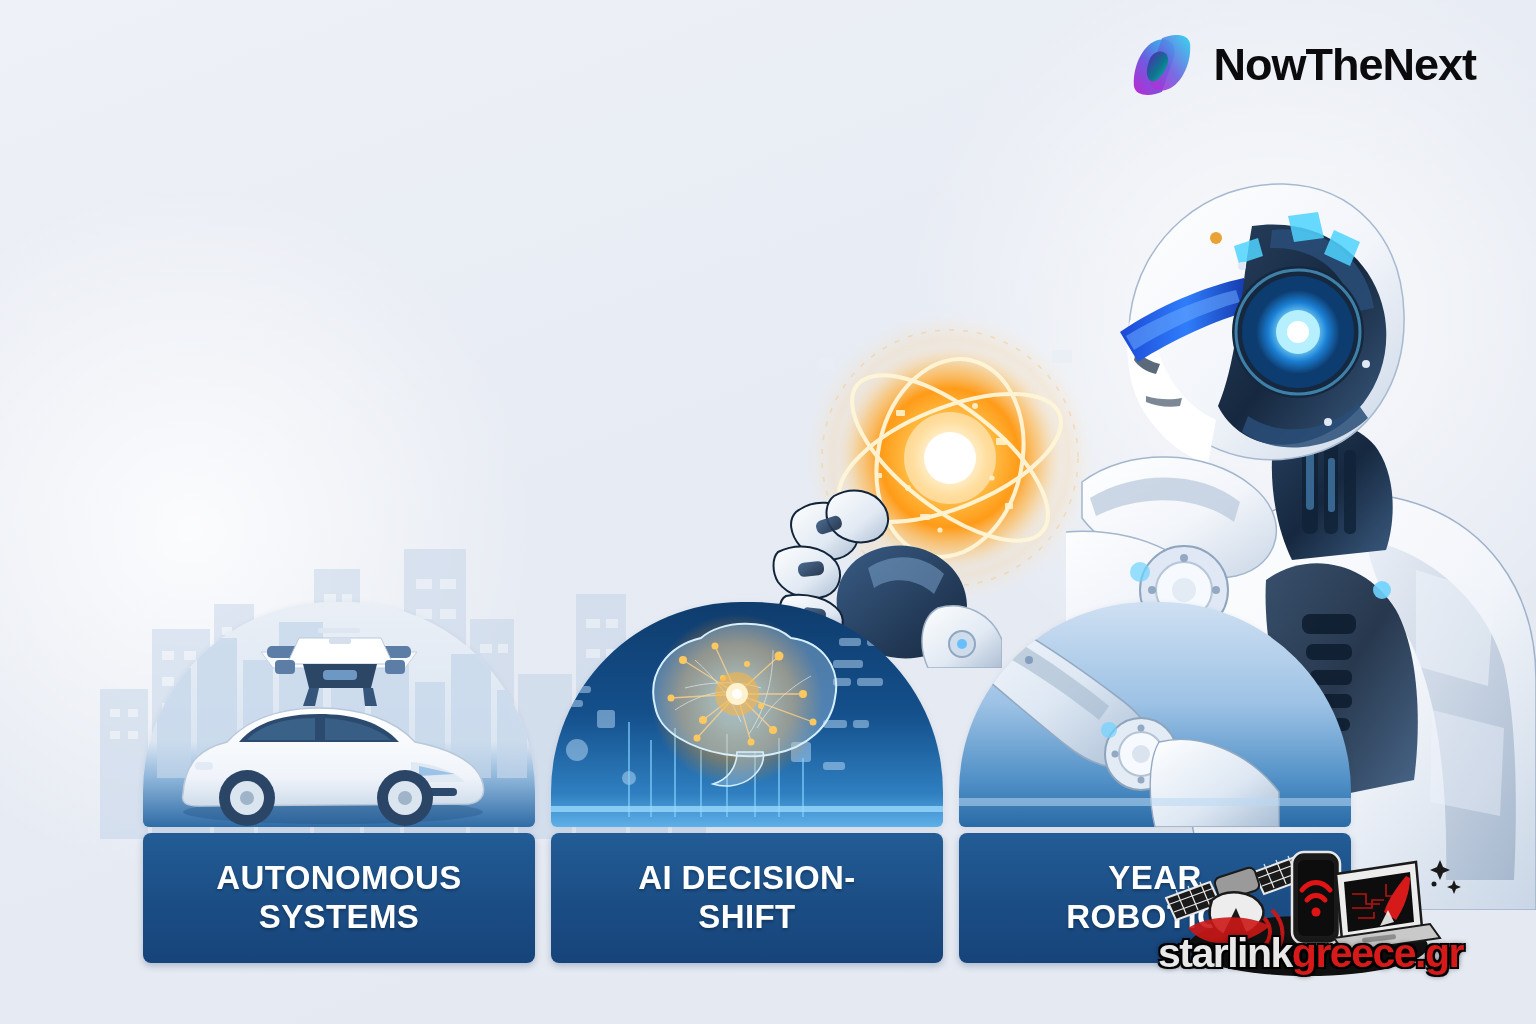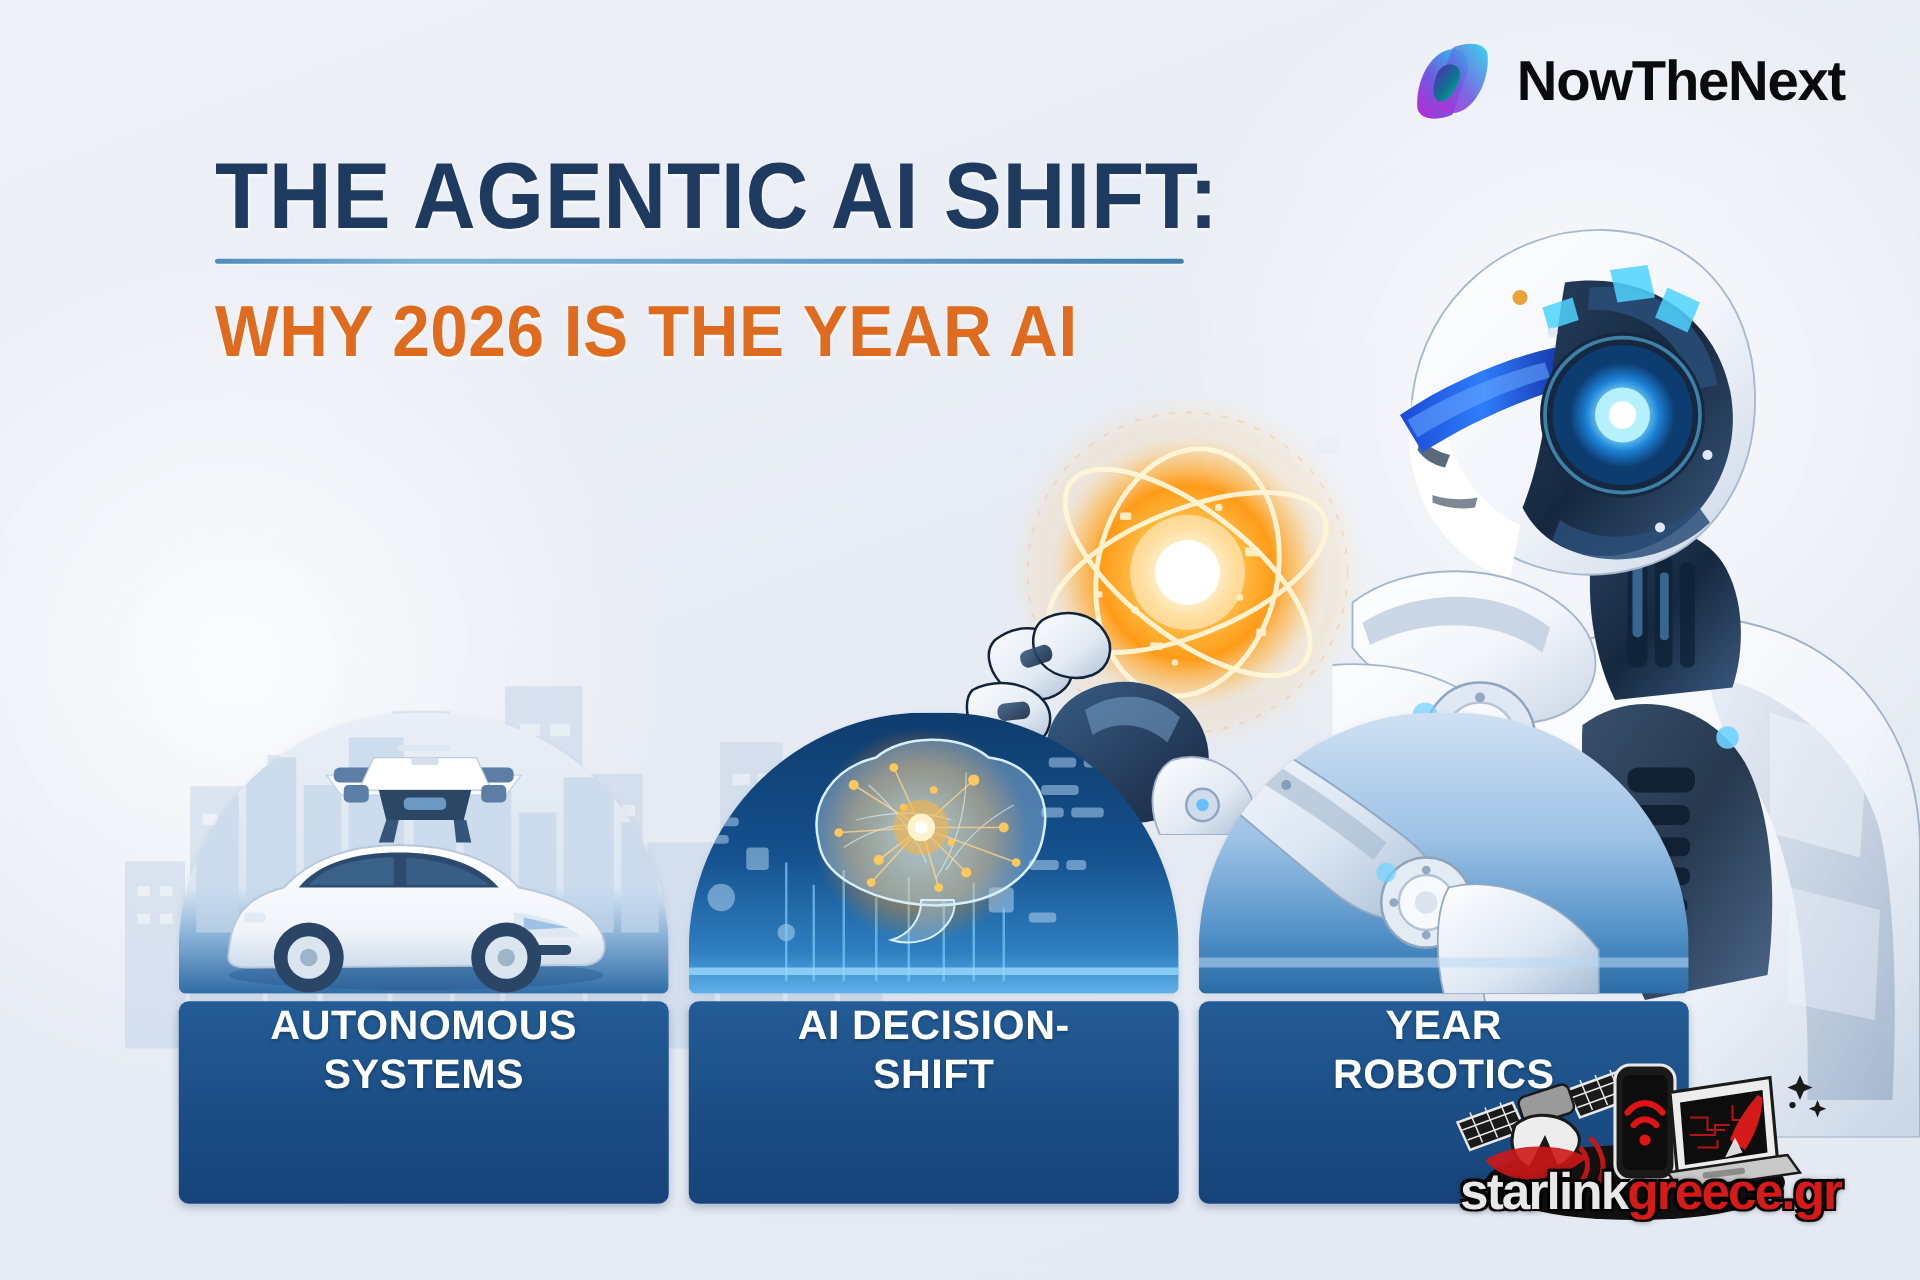--- a/index.html
+++ b/index.html
@@ -56,37 +56,37 @@
   
   #robot{position:absolute;right:0;top:120px;width:470px;height:790px;}
 
   
   .card{position:absolute;bottom:61px;width:392px;}
   .card .arch{
     position:relative;height:225px;border-radius:190px 190px 6px 6px;overflow:hidden;
     box-shadow:0 2px 6px rgba(40,70,110,.10);
   }
   .card .bar{
-    margin-top:6px;height:162px;border-radius:8px;
+    margin-top:6px;height:130px;border-radius:8px;
     background:linear-gradient(180deg,#235c96 0%,#1b4d84 55%,#16447a 100%);
     box-shadow:0 3px 7px rgba(25,60,105,.28);
-    display:flex;justify-content:center;text-align:center;
+    display:flex;align-items:center;justify-content:center;text-align:center;
   }
   .card .bar span{
     color:#fff;font-size:33px;font-weight:700;line-height:1.18;letter-spacing:.4px;
     text-shadow:0 2px 3px rgba(0,0,0,.28);
     font-family:"Liberation Sans",sans-serif;
   }
   #card1{left:143px;}
   #card2{left:551px;}
   #card3{left:959px;}
 
   
   #watermark{position:absolute;left:1148px;top:838px;width:330px;height:160px;}
-  #watermark .wm-text{position:absolute;left:20px;top:92px;font-size:41px;font-weight:700;
+  #watermark .wm-text{position:absolute;left:10px;top:92px;font-size:41px;font-weight:700;
     letter-spacing:-1.5px;font-family:"Liberation Sans",sans-serif;}
   #watermark .wm-a{color:#e8e8e8;text-shadow:0 0 6px #000,2px 2px 0 #000,-2px 2px 0 #000,
      2px -2px 0 #000,-2px -2px 0 #000;}
   #watermark .wm-b{color:#d61a1a;text-shadow:0 0 6px #000,2px 2px 0 #000,-2px 2px 0 #000,
      2px -2px 0 #000,-2px -2px 0 #000;}
 </style>
 </head>
 <body>
 
 <div id="stage">
@@ -157,25 +157,20 @@
           <stop offset="1" stop-color="#14b8a6"></stop>
         </linearGradient>
       </defs>
       <path d="M12 78 C10 50 26 20 46 16 C62 13 70 24 66 40 L50 86 C38 92 14 94 12 78 Z" fill="url(#lg1)"></path>
       <path d="M88 22 C90 50 74 80 54 84 C38 87 30 76 34 60 L50 14 C62 8 86 6 88 22 Z" fill="url(#lg1)" opacity=".9"></path>
       <path d="M40 34 C50 28 60 34 58 46 C56 58 46 70 40 72 C32 74 28 64 30 54 C32 44 34 38 40 34 Z" fill="url(#lg2)"></path>
     </svg>
     <div class="word">NowTheNext</div>
   </div>
 
-  <div id="headline">
-    <div class="h-main">THE AGENTIC AI SHIFT:</div>
-    <div class="h-rule"></div>
-    <div class="h-sub">WHY 2026 IS THE YEAR AI</div>
-  </div>
 
   <svg id="orb" viewBox="0 0 300 290">
     <defs>
       <radialGradient id="orbG" cx="50%" cy="50%" r="50%">
         <stop offset="0" stop-color="#ffffff"></stop>
         <stop offset=".12" stop-color="#fff4cf"></stop>
         <stop offset=".34" stop-color="#ffc24d"></stop>
         <stop offset=".62" stop-color="#ff9b18"></stop>
         <stop offset=".82" stop-color="#ffb648" stop-opacity=".55"></stop>
         <stop offset="1" stop-color="#ffd591" stop-opacity="0"></stop>

